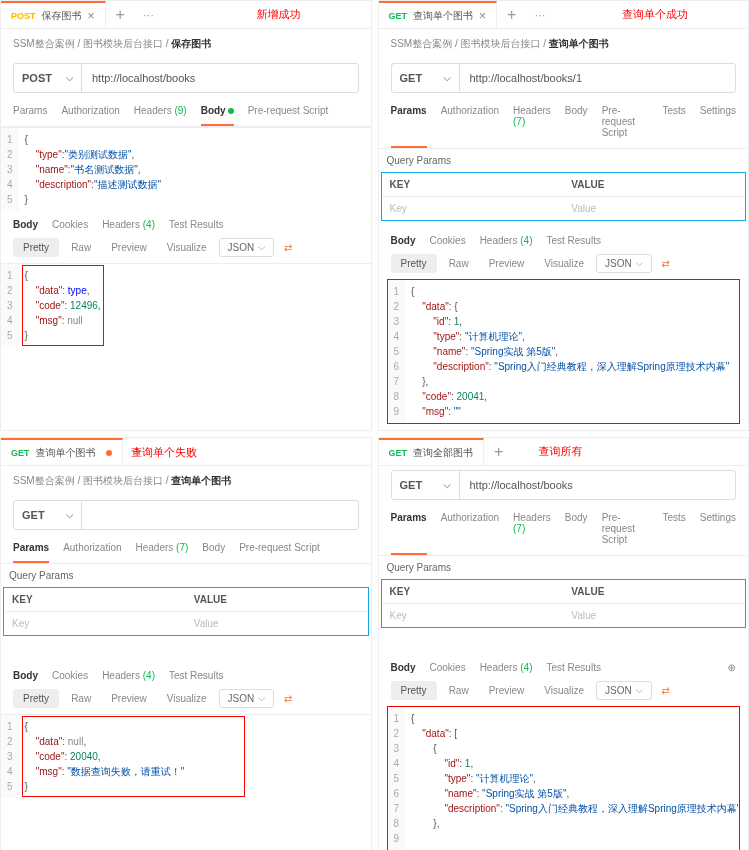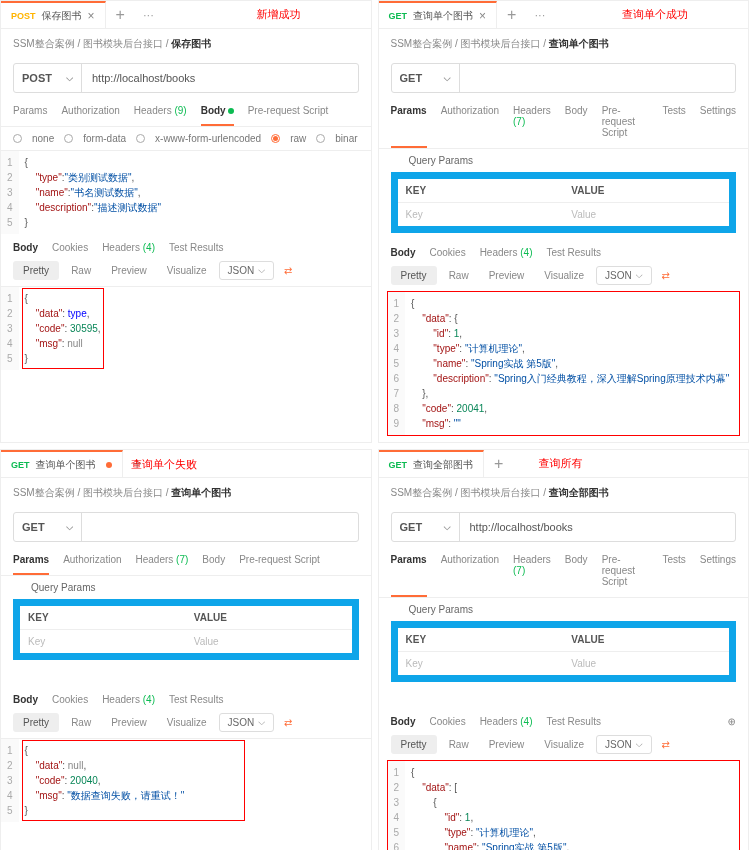--- a/index.html
+++ b/index.html
@@ -25,22 +25,22 @@
   .reqtabs { display:flex; gap:14px; padding:0 12px 6px; font-size:10px; border-bottom:1px solid #eee; }
   .reqtab { padding:4px 0; color:#888; cursor:pointer; position:relative; }
   .reqtab.act { color:#333; font-weight:600; }
   .reqtab.act::after { content:""; position:absolute; left:0; right:0; bottom:-6px; height:2px; background:#ff6c37; }
   .green { color:#0cbb52; }
   .bodytype { display:flex; gap:10px; padding:6px 12px; font-size:10px; color:#777; align-items:center; }
   .radio { width:9px; height:9px; border:1px solid #aaa; border-radius:50%; display:inline-flex; align-items:center; justify-content:center; }
   .radio.sel { border-color:#ff6c37; }
   .radio.sel::after { content:""; width:5px; height:5px; background:#ff6c37; border-radius:50%; }
   .dot-green { width:6px; height:6px; border-radius:50%; background:#0cbb52; display:inline-block; margin-left:2px; }
-  .sect-title { font-size:10px; color:#666; padding:6px 30px; }
-  .kv { margin:0 12px 6px; border:7px solid #0ea5e9; }
+  .sect-title { font-size:10px; color:#666; padding:6px 8px; }
+  .kv { margin:0 2px 6px; border:1px solid #0ea5e9; }
   .kv-row { display:flex; border-bottom:1px solid #eee; font-size:10px; }
   .kv-row:last-child { border-bottom:none; }
   .kv-cell { flex:1; padding:6px 8px; }
   .kv-head { color:#555; font-weight:600; }
   .kv-ph { color:#bbb; }
   .editor { display:flex; border-top:1px solid #eee; font-family:Menlo,Consolas,monospace; font-size:10px; }
   .gutter { background:#fafafa; color:#aaa; text-align:right; padding:4px 6px; line-height:15px; }
   .code { padding:4px 6px; line-height:15px; white-space:pre; color:#555; flex:1; overflow:hidden; }
   .k-key { color:#a31515; }
   .k-str { color:#0451a5; }
@@ -83,32 +83,20 @@
         </div>
     <div class="requrl">http://localhost/books</div>
   </div>
   <div class="reqtabs">
     <span class="reqtab">Params</span>
     <span class="reqtab">Authorization</span>
     <span class="reqtab"><span>Headers</span> <span class="green">(9)</span></span>
     <span class="reqtab act"><span>Body</span><span class="dot-green"></span></span>
     <span class="reqtab">Pre-request Script</span>
   </div>
-  <div class="bodytype">
-    <span class="radio"></span>
-        <span>none</span>
-    <span class="radio"></span>
-        <span>form-data</span>
-    <span class="radio"></span>
-        <span>x-www-form-urlencoded</span>
-    <span class="radio sel"></span>
-        <span>raw</span>
-    <span class="radio"></span>
-        <span>binar</span>
-  </div>
   <div class="editor">
     <div class="gutter">1<br>2<br>3<br>4<br>5</div>
     <div class="code"><span class="k-pun">{</span>
     <span class="k-key">"type"</span><span class="k-pun">:</span><span class="k-str">"类别测试数据"</span><span class="k-pun">,</span>
     <span class="k-key">"name"</span><span class="k-pun">:</span><span class="k-str">"书名测试数据"</span><span class="k-pun">,</span>
     <span class="k-key">"description"</span><span class="k-pun">:</span><span class="k-str">"描述测试数据"</span>
 <span class="k-pun">}</span></div>
   </div>
   <div class="resp-head">
     <span class="act">Body</span>
@@ -124,21 +112,21 @@
     <span class="btn-json">
           <span>JSON</span>
           <span class="chev">⌵</span>
         </span>
     <span class="btn-icon">⇄</span>
   </div>
   <div class="editor">
     <div class="gutter">1<br>2<br>3<br>4<br>5</div>
     <div class="code"><span class="box-red"><span class="k-pun">{</span>
     <span class="k-key">"data"</span><span class="k-pun">: </span><span class="k-bool">type</span><span class="k-pun">,</span>
-    <span class="k-key">"code"</span><span class="k-pun">: </span><span class="k-num">30595</span><span class="k-pun">,</span>
+    <span class="k-key">"code"</span><span class="k-pun">: </span><span class="k-num">12496</span><span class="k-pun">,</span>
     <span class="k-key">"msg"</span><span class="k-pun">: </span><span class="k-null">null</span>
 <span class="k-pun">}</span></span></div>
   </div>
 </div>
 
 <div class="panel">
   <div class="annot" style="top:6px;right:60px;">查询单个成功</div>
   <div class="tabbar">
     <div class="tab tab-active">
       <span class="method-get">GET</span>
@@ -147,20 +135,21 @@
     </div>
     <span class="tab-add">+</span>
     <span class="dots">···</span>
   </div>
   <div class="crumb"><span>SSM整合案例 / 图书模块后台接口 / </span><b>查询单个图书</b></div>
   <div class="reqline">
     <div class="reqmethod">
           <span>GET</span>
           <span class="chev">⌵</span>
         </div>
+    <div class="requrl">http://localhost/books/1</div>
   </div>
   <div class="reqtabs">
     <span class="reqtab act">Params</span>
     <span class="reqtab">Authorization</span>
     <span class="reqtab"><span>Headers</span> <span class="green">(7)</span></span>
     <span class="reqtab">Body</span>
     <span class="reqtab">Pre-request Script</span>
     <span class="reqtab">Tests</span>
     <span class="reqtab">Settings</span>
   </div>
@@ -271,21 +260,20 @@
 
 <div class="panel">
   <div class="annot" style="top:6px;left:160px;">查询所有</div>
   <div class="tabbar">
     <div class="tab tab-active">
       <span class="method-get">GET</span>
       <span class="tab-title">查询全部图书</span>
     </div>
     <span class="tab-add">+</span>
   </div>
-  <div class="crumb"><span>SSM整合案例 / 图书模块后台接口 / </span><b>查询全部图书</b></div>
   <div class="reqline">
     <div class="reqmethod">
           <span>GET</span>
           <span class="chev">⌵</span>
         </div>
     <div class="requrl">http://localhost/books</div>
   </div>
   <div class="reqtabs">
     <span class="reqtab act">Params</span>
     <span class="reqtab">Authorization</span>

